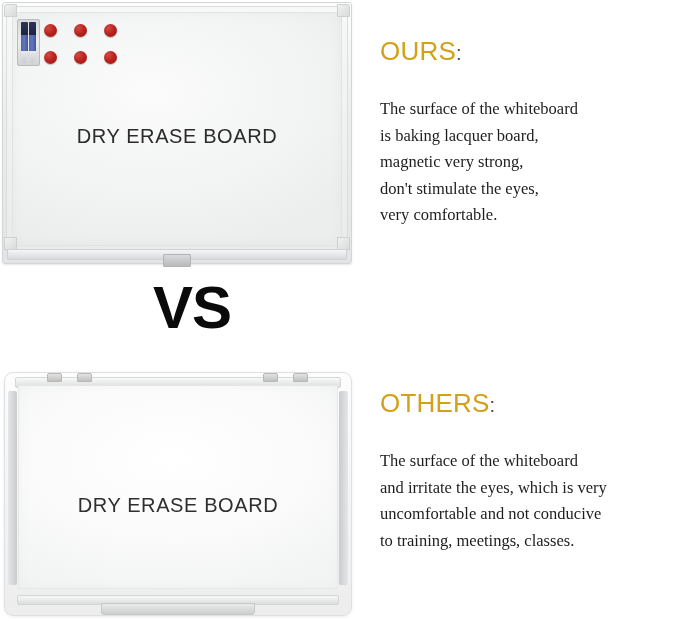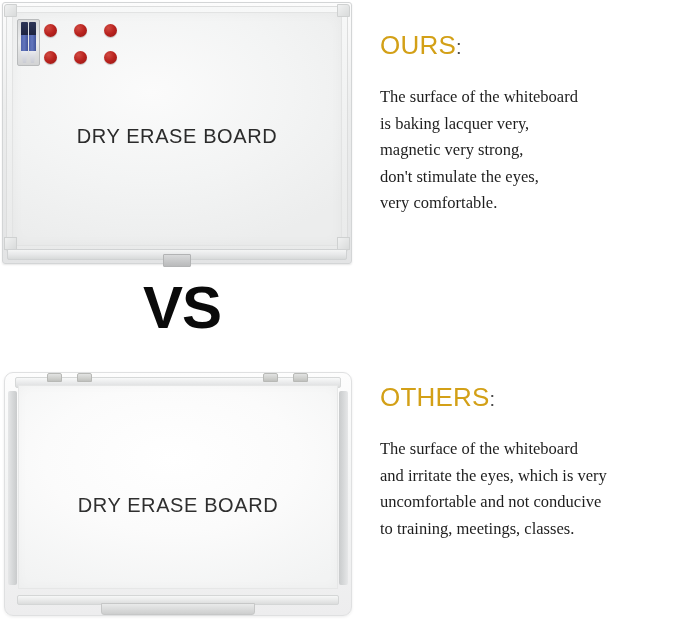--- a/index.html
+++ b/index.html
@@ -164,21 +164,21 @@
     white-space: nowrap;
   }
   .b1-caption {
     top: 112px;
     font-size: 20px;
   }
 
   
   .vs-label {
     position: absolute;
-    left: 6px;
+    left: 16px;
     top: 278px;
     width: 352px;
     text-align: center;
     font-size: 60px;
     line-height: 60px;
     font-weight: bold;
     color: #0a0a0a;
     letter-spacing: -1px;
   }
 
@@ -265,21 +265,21 @@
     left: 380px;
     top: 0;
     width: 299px;
     height: 621px;
   }
   .block-ours   { position: absolute; left: 0; top: 30px;  width: 299px; }
   .block-others { position: absolute; left: 0; top: 382px; width: 299px; }
 
   .block-title {
     font-size: 26px;
-    line-height: 30px;
+    line-height: 42px;
     font-weight: 400;
     color: #d3a017;
     letter-spacing: 0.2px;
     margin: 0 0 22px 0;
     white-space: nowrap;
   }
   .block-title .colon {
     color: #4a4a4a;
     font-size: 20px;
   }
@@ -367,21 +367,21 @@
   </div>
 
   <div class="text-col">
 
     <div class="block-ours">
       <div class="block-title">
         <span>OURS</span><span class="colon">:</span>
       </div>
       <ul class="block-body">
         <li>The surface of the whiteboard</li>
-        <li>is baking lacquer very,</li>
+        <li>is baking lacquer board,</li>
         <li>magnetic very strong,</li>
         <li>don't stimulate the eyes,</li>
         <li>very comfortable.</li>
       </ul>
     </div>
 
     <div class="block-others">
       <div class="block-title">
         <span>OTHERS</span><span class="colon">:</span>
       </div>

